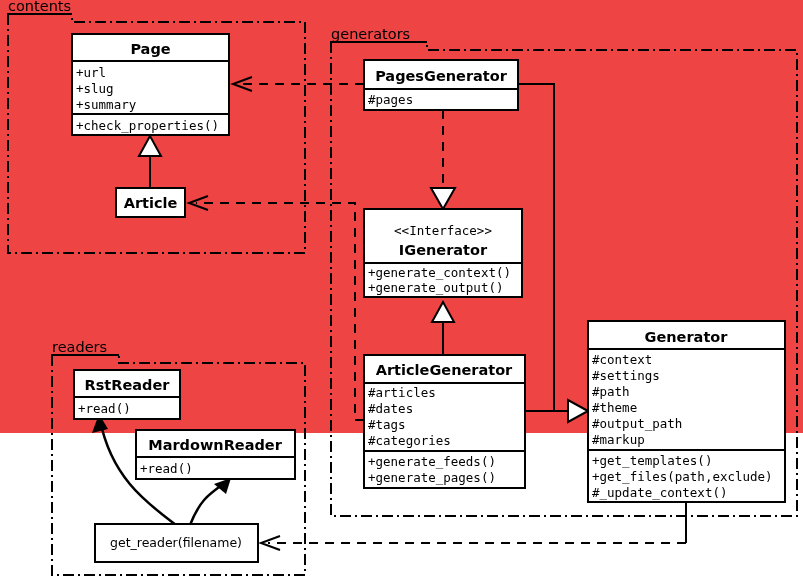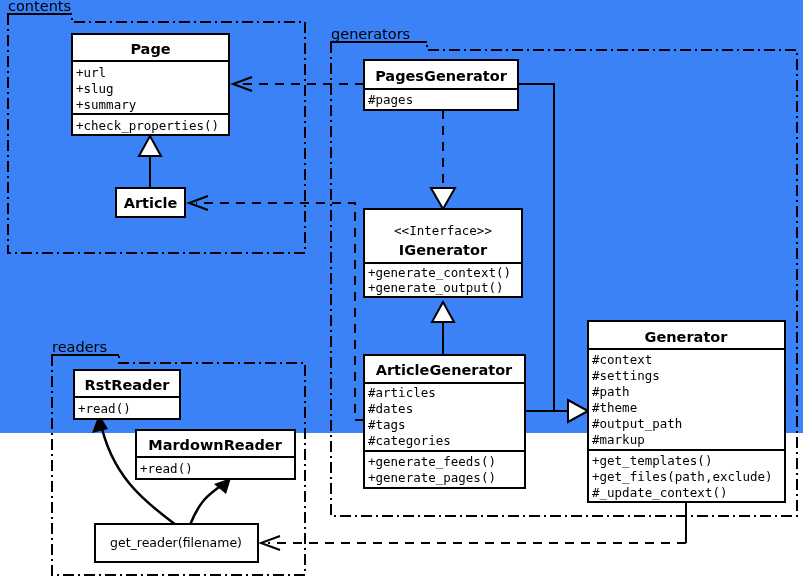--- a/index.html
+++ b/index.html
@@ -1,18 +1,18 @@
 <!DOCTYPE html>
 <html><head>
 <meta charset="utf-8">
 <style>
   html,body{margin:0;padding:0;background:#ffffff;}
   body{width:803px;height:579px;overflow:hidden;
        font-family:"DejaVu Sans","Liberation Sans",sans-serif;}
-  #stage{position:relative;width:803px;height:433px;background:#3b82f6;}
+  #stage{position:relative;width:803px;height:433px;background:#ef4444;}
   svg#diagram{position:absolute;left:0;top:0;width:803px;height:579px;}
   .cls-name{font-family:"DejaVu Sans","Liberation Sans",sans-serif;
             font-weight:bold;font-size:14.5px;fill:#000;text-anchor:middle;}
   .cls-stereo{font-family:"DejaVu Sans Mono","Liberation Mono",monospace;
             font-size:12.5px;fill:#000;text-anchor:middle;}
   .cls-mem{font-family:"DejaVu Sans Mono","Liberation Mono",monospace;
             font-size:12.5px;fill:#000;text-anchor:start;}
   .pkg-label{font-family:"DejaVu Sans","Liberation Sans",sans-serif;
             font-size:14.5px;fill:#000;text-anchor:start;}
   .fn-label{font-family:"DejaVu Sans","Liberation Sans",sans-serif;

